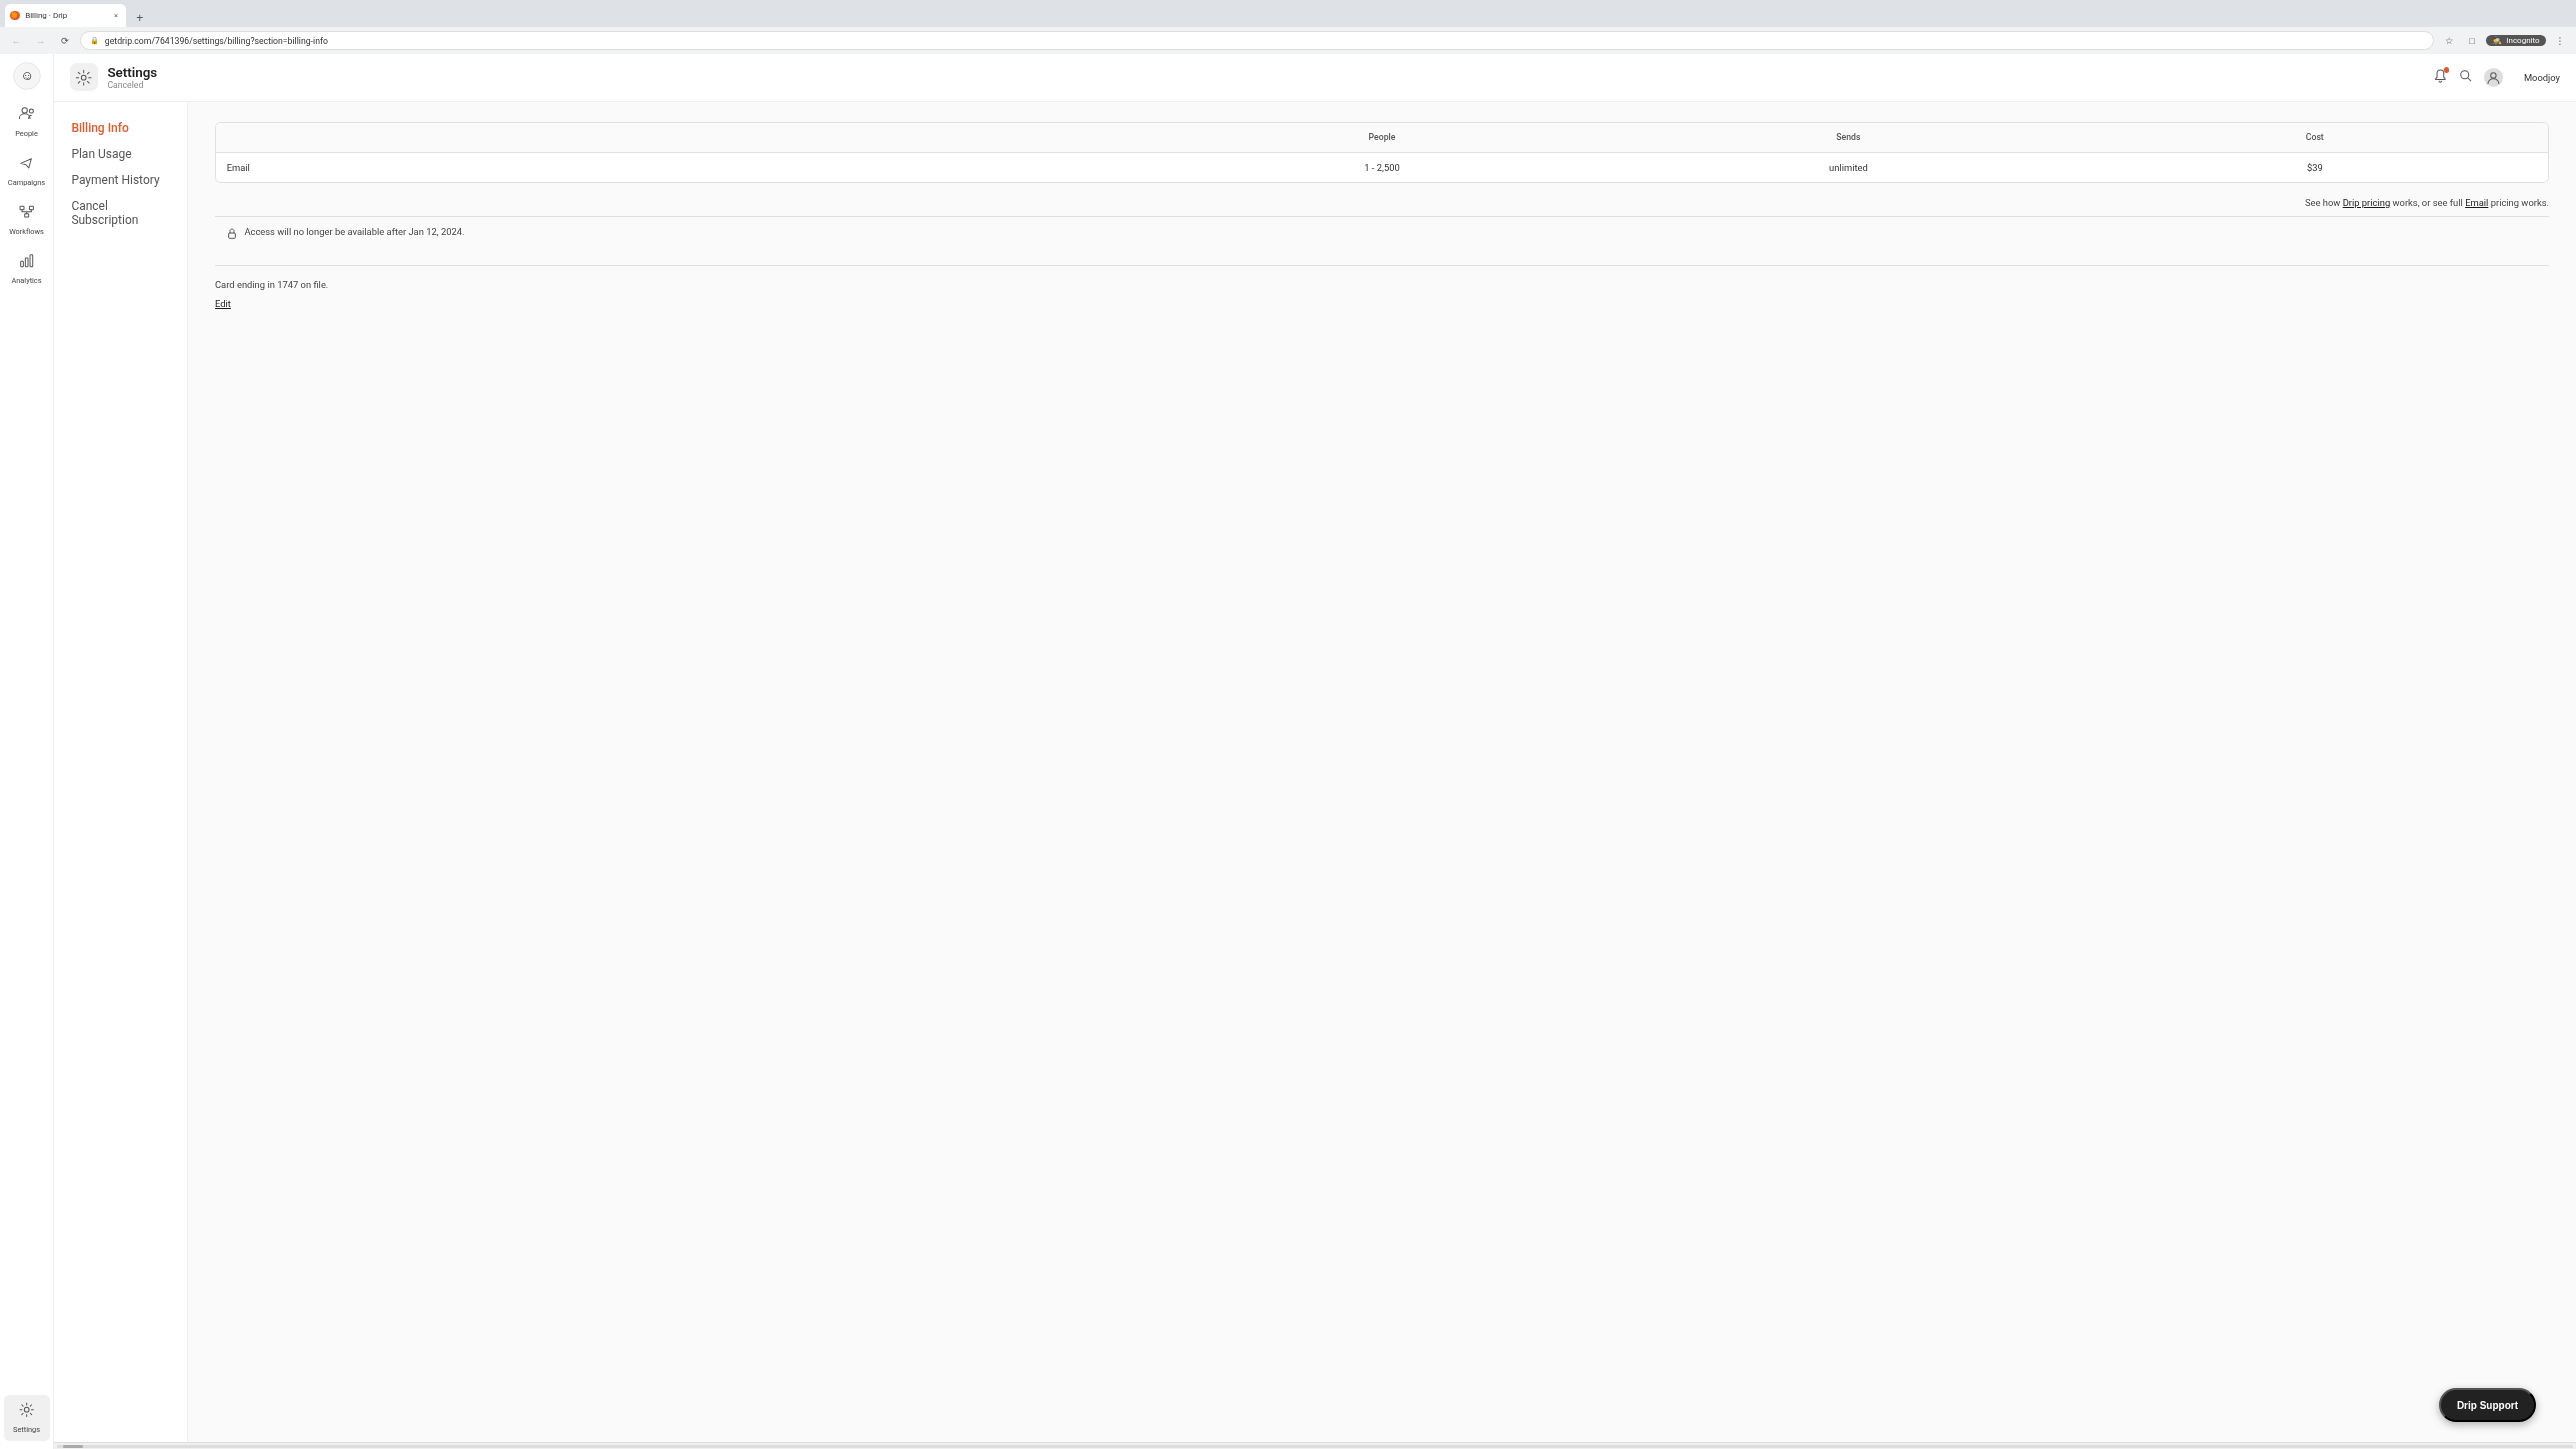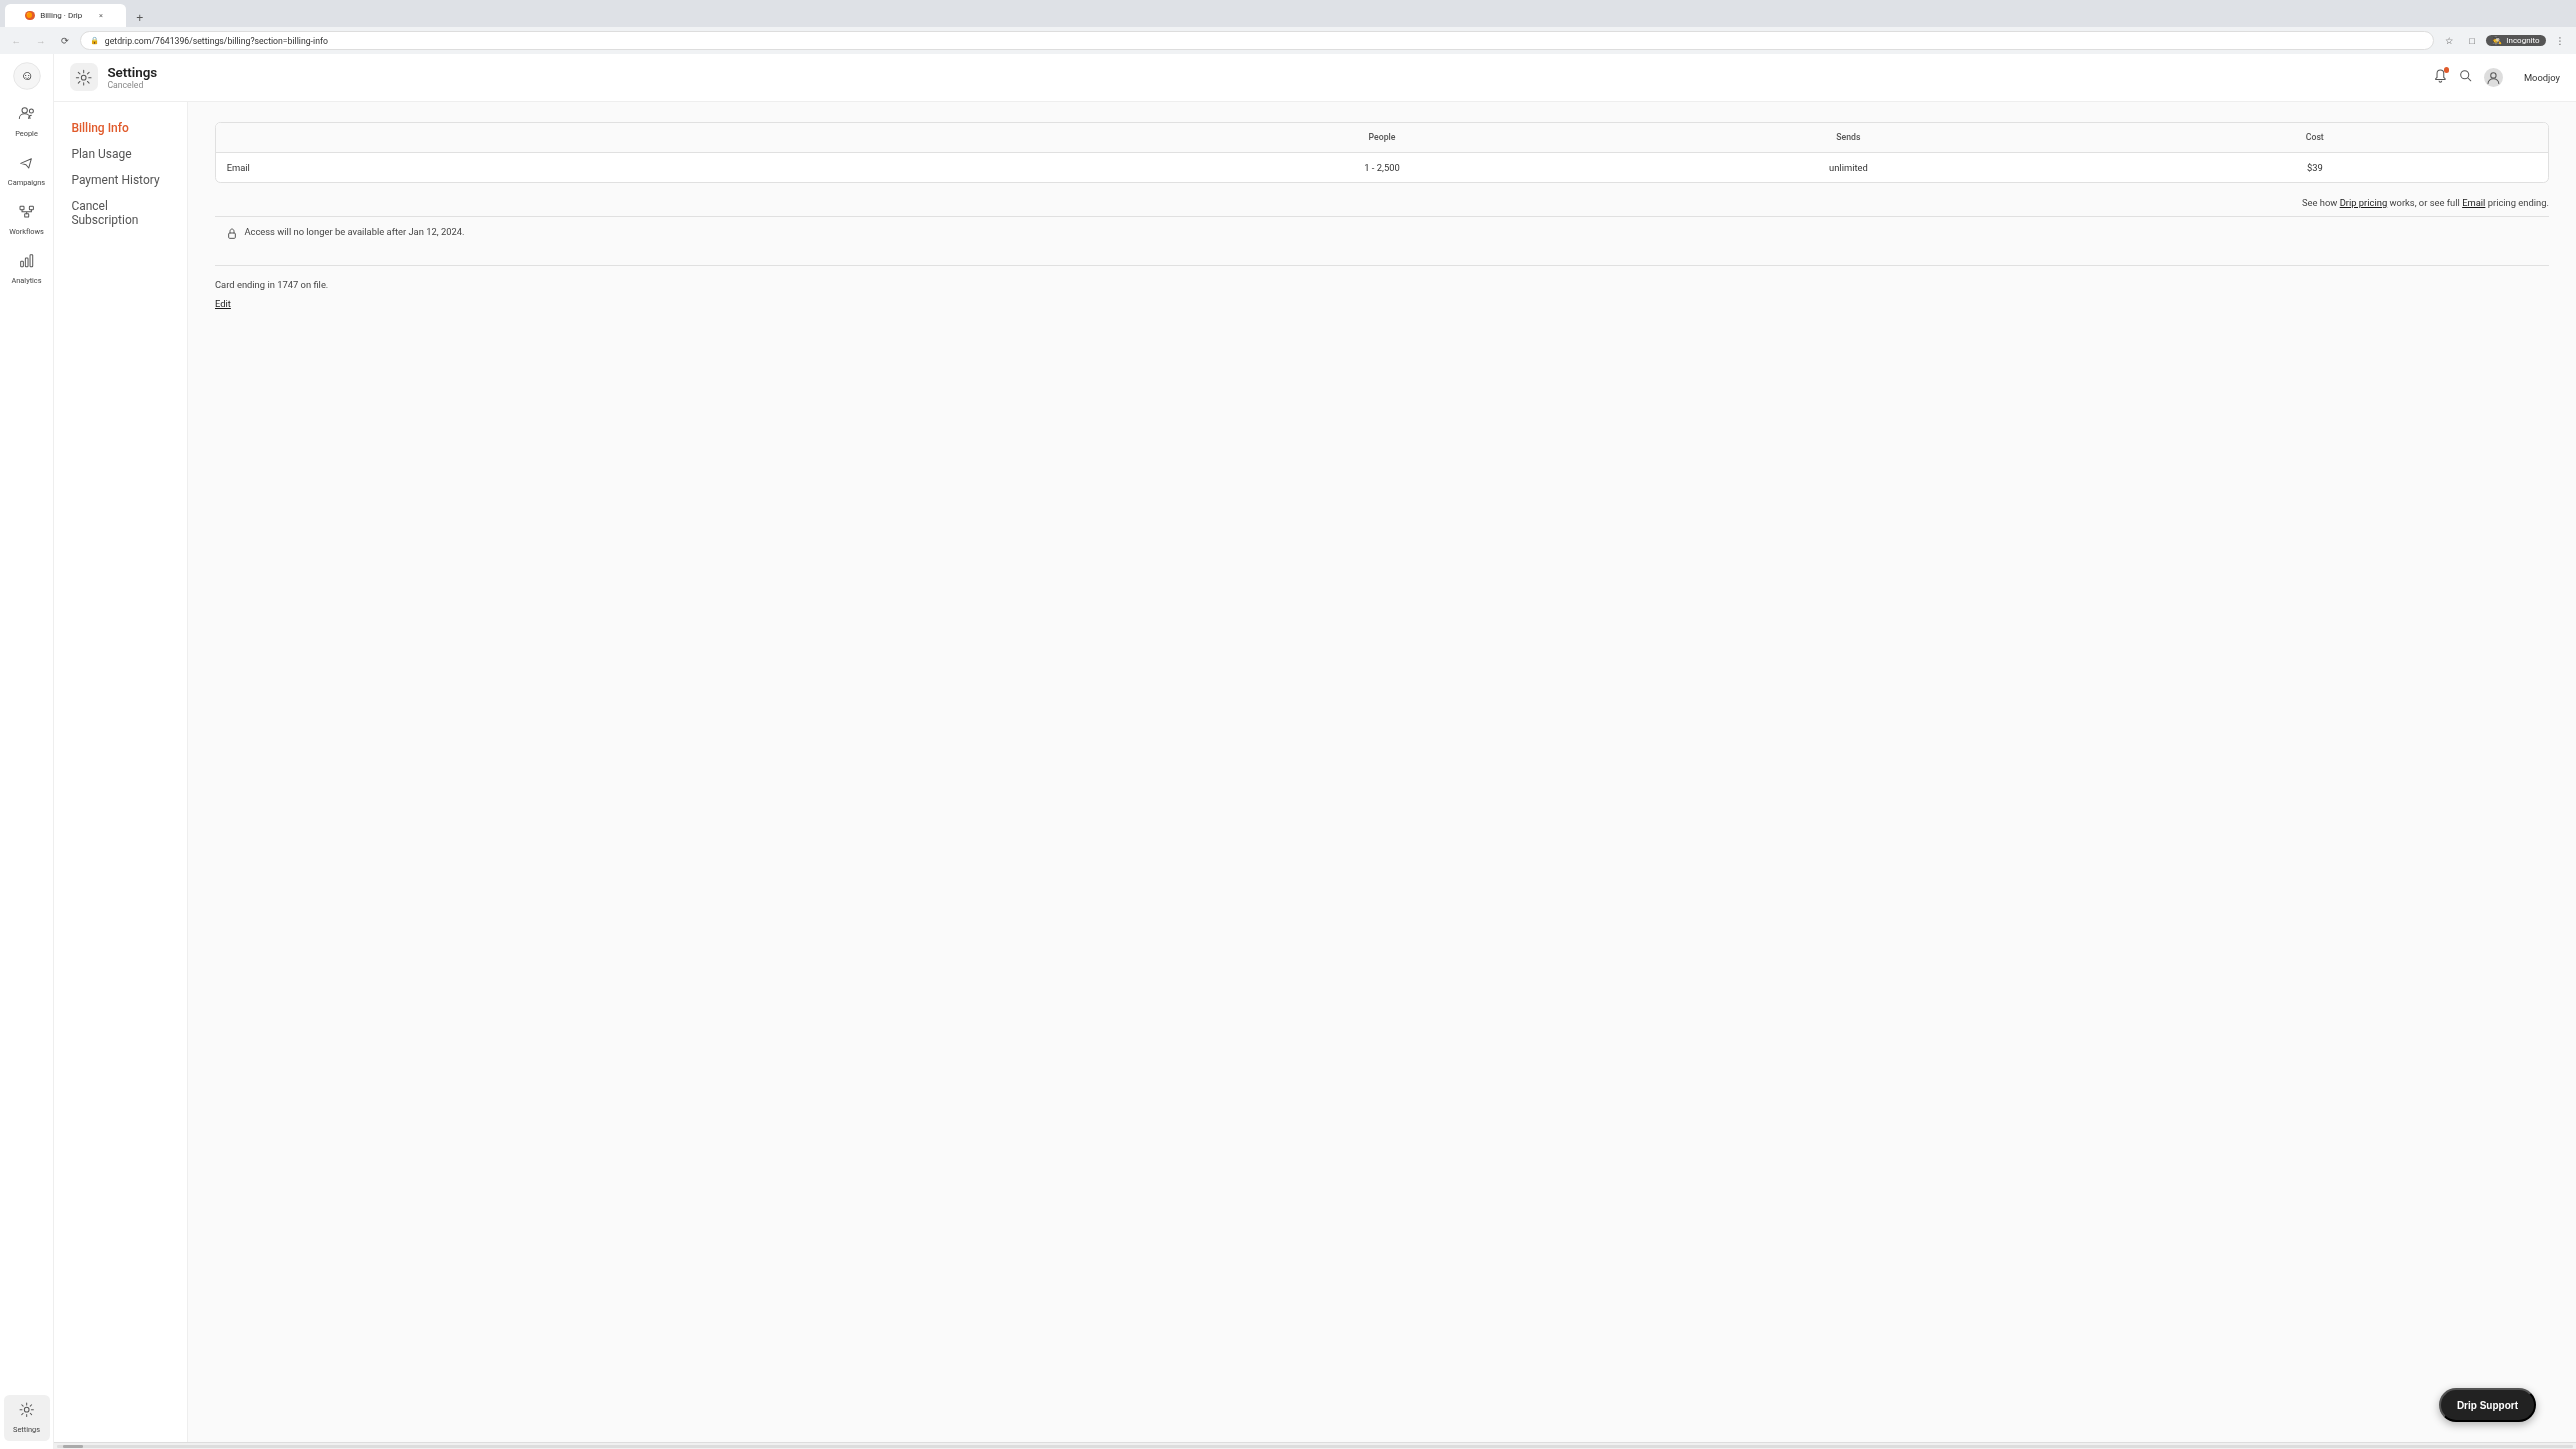--- a/index.html
+++ b/index.html
@@ -2,21 +2,21 @@
 <html style="font-size:10.7px"><head>
   <meta charset="utf-8">
   <style>
     * { box-sizing: border-box; margin: 0; padding: 0; }
     body { font-family: -apple-system, BlinkMacSystemFont, 'Segoe UI', Roboto, sans-serif; background: #f5f5f5; display: flex; flex-direction: column; height: 100vh; overflow: hidden; font-size: 9.4px; }
 
     
     .browser-chrome { background: #dee1e6; display: flex; flex-direction: column; flex-shrink: 0; }
     .browser-titlebar { display: flex; align-items: center; padding: 4px 5.4px 0 5.4px; gap: 0; }
     .tab-bar { display: flex; align-items: flex-end; gap: 1.3px; }
-    .browser-tab { background: #fff; border-radius: 5.4px 5.4px 0 0; padding: 4px 20px; display: flex; align-items: center; gap: 5.4px; font-size: 8px; color: #333; min-width: 121px; height: 23px; }
+    .browser-tab { background: #fff; border-radius: 5.4px 5.4px 0 0; padding: 4px 5px; display: flex; align-items: center; gap: 5.4px; font-size: 8px; color: #333; min-width: 121px; height: 23px; }
     .browser-tab .favicon { width: 9.4px; height: 9.4px; background: #e05a2b; border-radius: 50%; display: flex; align-items: center; justify-content: center; font-size: 5.4px; color: white; flex-shrink: 0; }
     .browser-tab .tab-title { flex: 1; font-size: 8px; white-space: nowrap; overflow: hidden; text-overflow: ellipsis; }
     .browser-tab .close-tab { width: 10.7px; height: 10.7px; border-radius: 50%; display: flex; align-items: center; justify-content: center; font-size: 7.4px; color: #666; cursor: pointer; }
     .new-tab-btn { width: 19px; height: 19px; border-radius: 50%; display: flex; align-items: center; justify-content: center; font-size: 12px; color: #555; cursor: pointer; background: none; border: none; margin-left: 2.7px; }
     .browser-controls { background: #f0f2f4; padding: 4px 6.7px; display: flex; align-items: center; gap: 5.4px; }
     .nav-btn { width: 19px; height: 19px; border-radius: 50%; display: flex; align-items: center; justify-content: center; color: #555; cursor: pointer; font-size: 9.4px; background: none; border: none; }
     .nav-btn.disabled { color: #bbb; cursor: default; }
     .address-bar { flex: 1; background: #fff; border-radius: 13.4px; padding: 3.4px 9.4px; display: flex; align-items: center; gap: 5.4px; font-size: 8.7px; color: #333; border: 0.7px solid #ddd; }
     .address-bar .lock-icon { color: #555; font-size: 7.4px; }
     .address-text { flex: 1; }
@@ -268,21 +268,21 @@
           </div>
           <div class="plan-table-row">
             <div class="plan-col">Email</div>
             <div class="plan-col">1 - 2,500</div>
             <div class="plan-col">unlimited</div>
             <div class="plan-col">$39</div>
           </div>
         </div>
 
         <p class="info-text">
-          <span>See how </span><a>Drip pricing</a><span> works, or see full </span><a>Email</a><span> pricing ending.</span>
+          <span>See how </span><a>Drip pricing</a><span> works, or see full </span><a>Email</a><span> pricing works.</span>
         </p>
 
         <div class="warning-box">
           <span class="warning-icon">
             <svg width="12" height="12" viewBox="0 0 18 18" fill="none">
               <rect x="4" y="9" width="10" height="8" rx="1.5" stroke="#555" stroke-width="1.5"></rect>
               <path d="M6 9V6.5C6 4.6 7.3 3 9 3s3 1.6 3 3.5V9" stroke="#555" stroke-width="1.5" stroke-linecap="round"></path>
             </svg>
           </span>
           <span class="warning-text">Access will no longer be available after Jan 12, 2024.</span>

